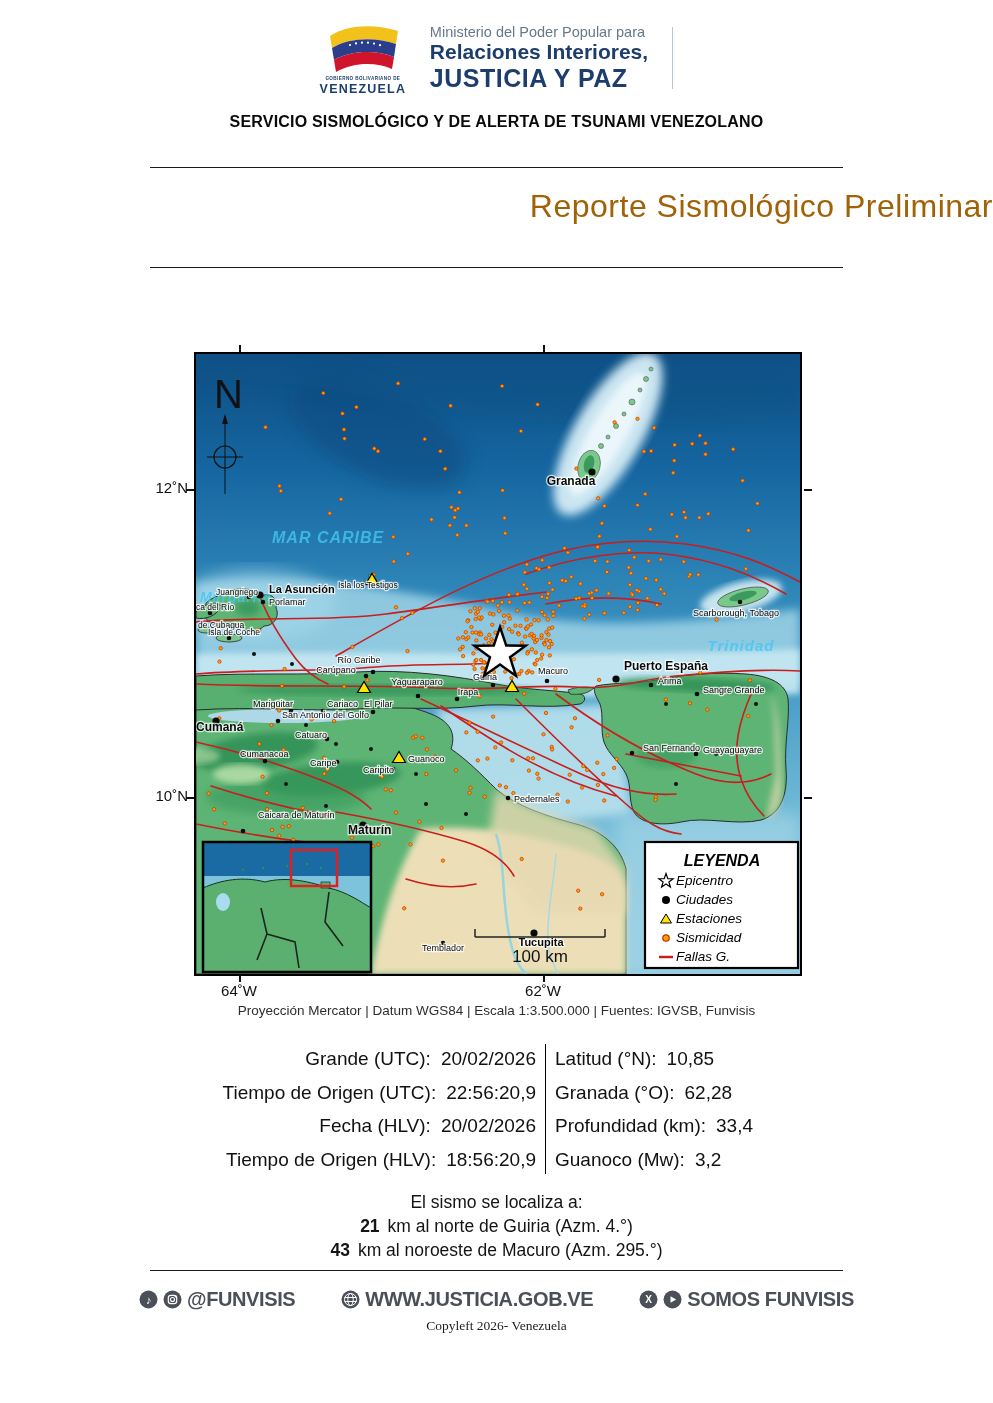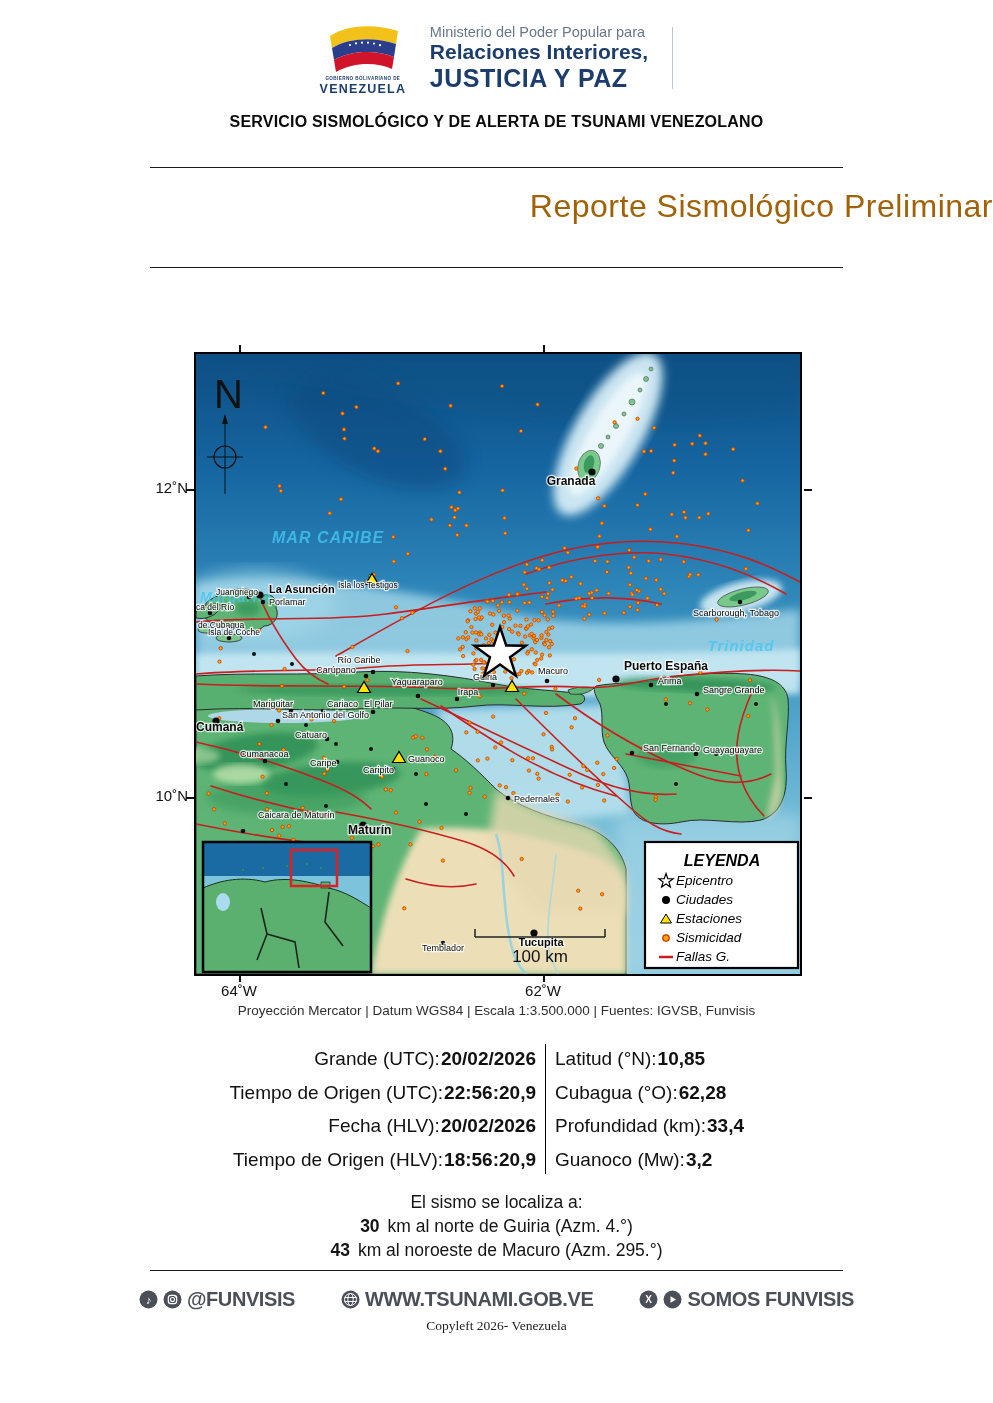--- a/index.html
+++ b/index.html
@@ -30,21 +30,21 @@
   .map-frame{position:absolute;left:48px;top:12px;width:604px;height:620px;border:2px solid #000;background:#2f87b8;}
   .tick-label{position:absolute;font-size:15px;color:#111;}
   .tickmark{position:absolute;background:#111;}
   .caption{position:absolute;top:1003px;left:0;right:0;text-align:center;font-size:13.5px;color:#2e2e2e;}
 
   
   .details{position:absolute;top:1042px;left:0;right:0;display:flex;justify-content:center;font-size:19px;line-height:33.5px;}
   .dcol-l{text-align:right;width:398px;}
   .ddiv{border-left:1.6px solid #000;margin:2px 9px;}
   .dcol-r{text-align:left;width:300px;}
-  .dval{font-weight:bold;margin-left:1px;}
+  .dval{font-weight:normal;margin-left:10px;}
 
   .location{position:absolute;top:1190px;left:0;right:0;text-align:center;font-size:17.5px;line-height:24px;color:#141414;}
   .locnum{font-weight:bold;margin-right:8px;}
 
   .footer{position:absolute;top:1288px;left:0;right:0;display:flex;justify-content:center;align-items:center;gap:46px;color:#4a4f58;}
   .fgroup{display:flex;align-items:center;gap:5px;font-size:20px;font-weight:bold;letter-spacing:-.4px;}
   .ficon{display:inline-block;}
   .copyleft{position:absolute;top:1318px;left:0;right:0;text-align:center;font-family:"Liberation Serif","DejaVu Serif",serif;font-size:13.5px;color:#1d1d1d;}
 </style>
 </head>
@@ -749,30 +749,30 @@
   <div class="details">
     <div class="dcol-l">
       <div><span>Grande (UTC):</span><span class="dval">20/02/2026</span></div>
       <div><span>Tiempo de Origen (UTC):</span><span class="dval">22:56:20,9</span></div>
       <div><span>Fecha (HLV):</span><span class="dval">20/02/2026</span></div>
       <div><span>Tiempo de Origen (HLV):</span><span class="dval">18:56:20,9</span></div>
     </div>
     <div class="ddiv"></div>
     <div class="dcol-r">
       <div><span>Latitud (°N):</span><span class="dval">10,85</span></div>
-      <div><span>Cubagua (°O):</span><span class="dval">62,28</span></div>
+      <div><span>Granada (°O):</span><span class="dval">62,28</span></div>
       <div><span>Profundidad (km):</span><span class="dval">33,4</span></div>
       <div><span>Guanoco (Mw):</span><span class="dval">3,2</span></div>
     </div>
   </div>
 
   <div class="location">
     <div>El sismo se localiza a:</div>
     <div>
-      <span class="locnum">30</span><span>km al norte de Guiria (Azm. 4.°)</span>
+      <span class="locnum">21</span><span>km al norte de Guiria (Azm. 4.°)</span>
     </div>
     <div>
       <span class="locnum">43</span><span>km al noroeste de Macuro (Azm. 295.°)</span>
     </div>
   </div>
 
   <div class="rule" style="top:1270px;"></div>
 
   <div class="footer">
     <div class="fgroup">
@@ -789,21 +789,21 @@
       <span>@FUNVISIS</span>
     </div>
     <div class="fgroup">
       <svg class="ficon" width="19" height="19" viewBox="0 0 19 19">
         <circle cx="9.5" cy="9.5" r="9" fill="#4a4f58"></circle>
         <circle cx="9.5" cy="9.5" r="6" fill="none" stroke="#fff" stroke-width="1"></circle>
         <ellipse cx="9.5" cy="9.5" rx="2.7" ry="6" fill="none" stroke="#fff" stroke-width="1"></ellipse>
         <line x1="3.5" y1="7.5" x2="15.5" y2="7.5" stroke="#fff" stroke-width="1"></line>
         <line x1="3.5" y1="11.5" x2="15.5" y2="11.5" stroke="#fff" stroke-width="1"></line>
       </svg>
-      <span>WWW.TSUNAMI.GOB.VE</span>
+      <span>WWW.JUSTICIA.GOB.VE</span>
     </div>
     <div class="fgroup">
       <svg class="ficon" width="19" height="19" viewBox="0 0 19 19">
         <circle cx="9.5" cy="9.5" r="9" fill="#4a4f58"></circle>
         <text x="9.5" y="13.2" font-size="10" font-weight="bold" text-anchor="middle" fill="#fff">X</text>
       </svg>
       <svg class="ficon" width="19" height="19" viewBox="0 0 19 19">
         <circle cx="9.5" cy="9.5" r="9" fill="#4a4f58"></circle>
         <polygon points="7.5,6.3 13.2,9.5 7.5,12.7" fill="#fff"></polygon>
       </svg>

